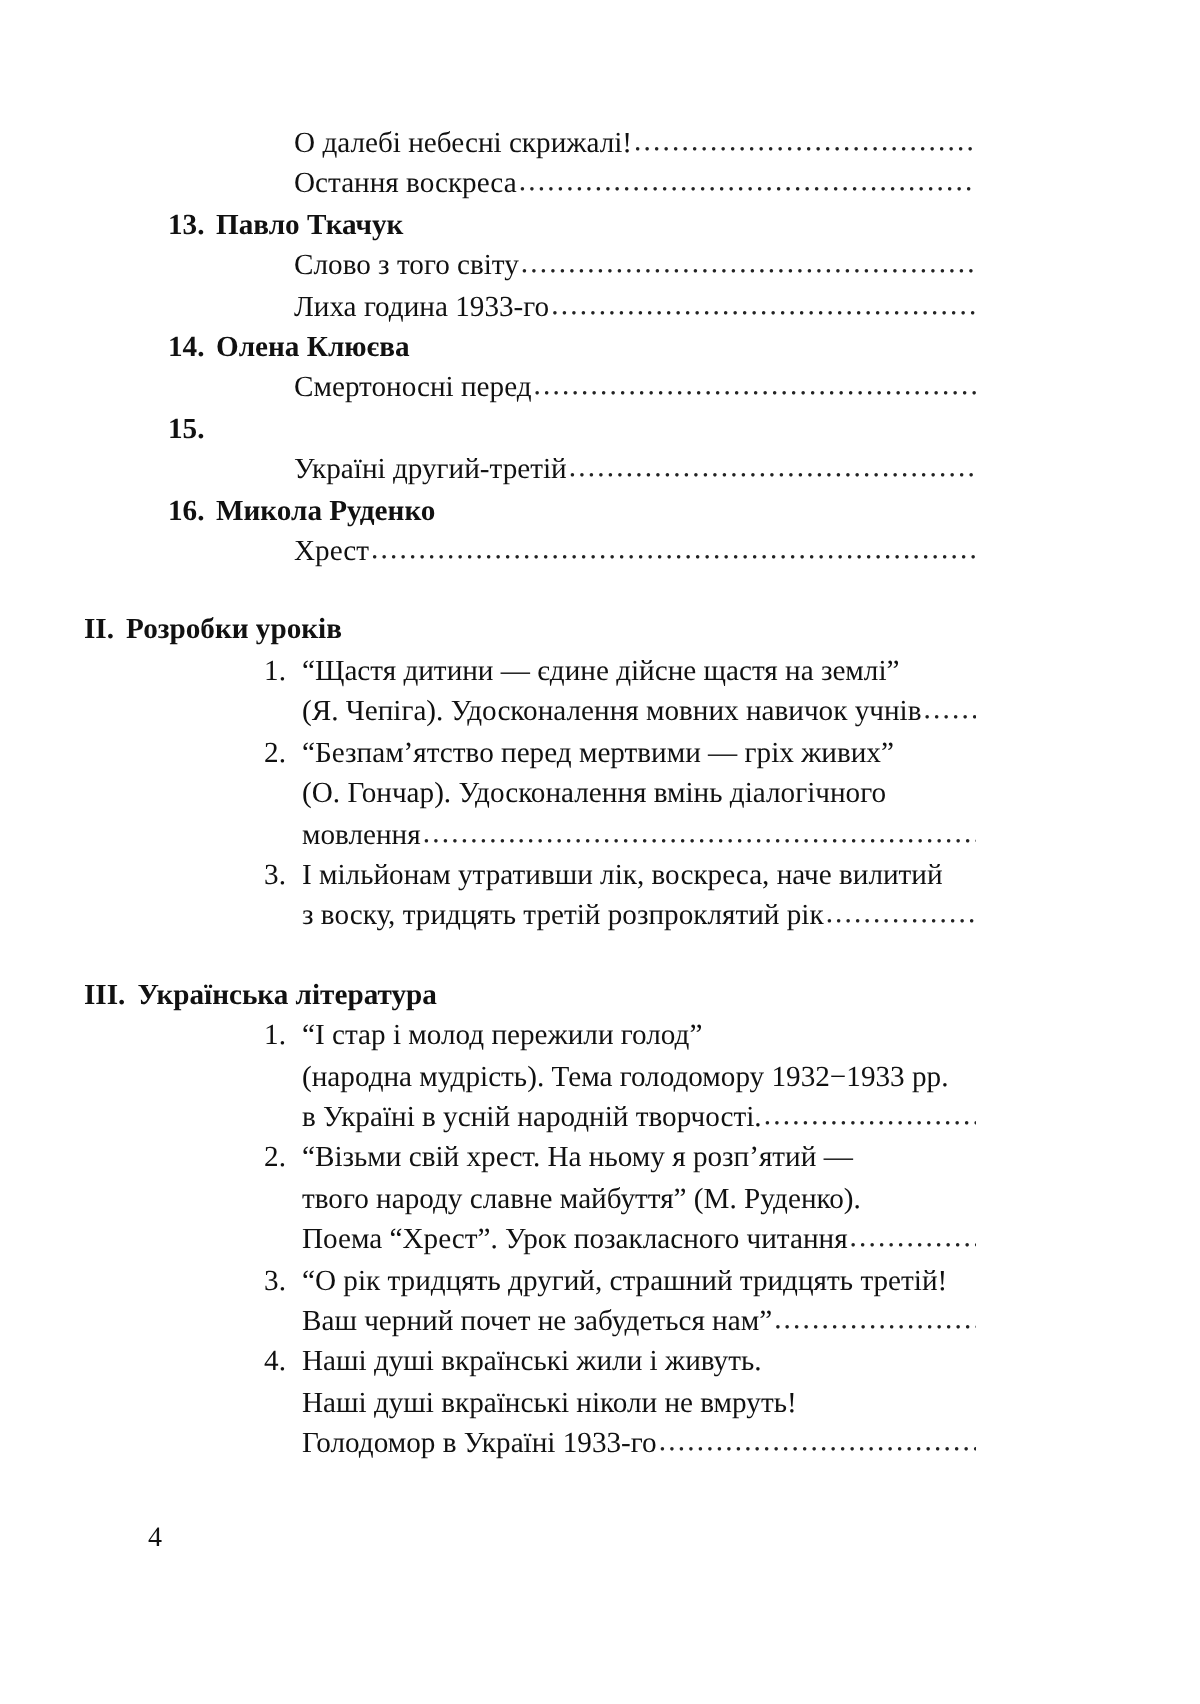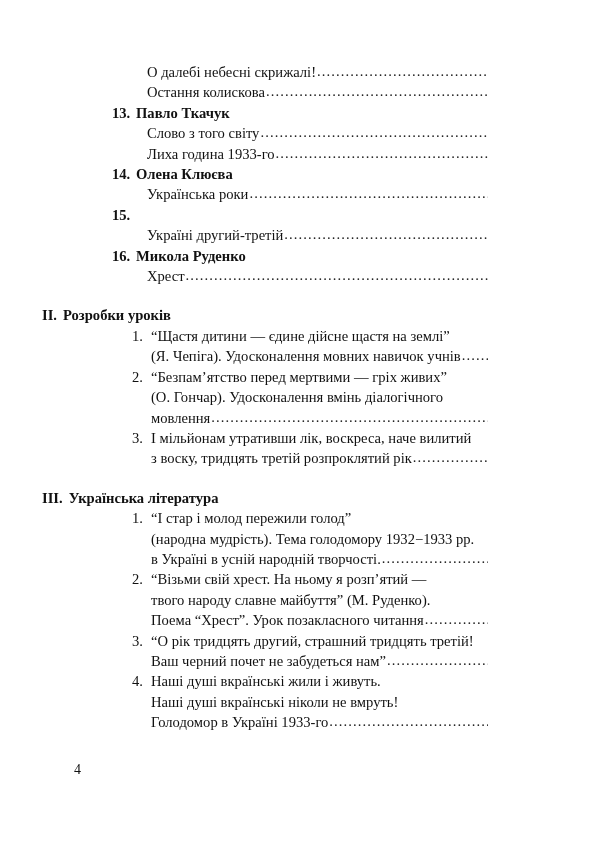--- a/index.html
+++ b/index.html
@@ -53,21 +53,21 @@
     text-align: right;
     font-size: 14px;
   }
 
   
   .author {
     display: flex;
     font-weight: bold;
     font-size: 14.6px;
     line-height: 20.4px;
-    padding-left: 112px;
+    padding-left: 84px;
   }
   .author .num {
     width: 24px;
     flex: 0 0 24px;
   }
   .author .nm { flex: 0 0 auto; }
 
   
   .work-wrap {
     position: relative;
@@ -131,21 +131,21 @@
   <div class="toc" id="toc-root">
       <div class="work-wrap">
         <div class="row">
           <span class="txt">О далебі небесні скрижалі!</span>
           <span class="leader"></span>
         </div>
         <span class="pg">27</span>
       </div>
       <div class="work-wrap">
         <div class="row">
-          <span class="txt">Остання колискова</span>
+          <span class="txt">Остання воскреса</span>
           <span class="leader"></span>
         </div>
         <span class="pg">28</span>
       </div>
       <div class="author">
         <span class="num">13.</span>
         <span class="nm">Павло Ткачук</span>
       </div>
       <div class="work-wrap">
         <span class="pg">28</span>
@@ -163,21 +163,21 @@
           <span class="leader"></span>
         </div>
         <span class="pg">30</span>
       </div>
       <div class="author">
         <span class="num">14.</span>
         <span class="nm">Олена Клюєва</span>
       </div>
       <div class="work-wrap">
         <div class="row">
-          <span class="txt">Українська роки</span>
+          <span class="txt">Смертоносні перед</span>
           <span class="leader"></span>
         </div>
         <span class="pg">31</span>
       </div>
       <div class="author">
         <span class="num">15.</span>
       </div>
       <div class="work-wrap">
         <div class="row">
           <span class="txt">Україні другий-третій</span>

